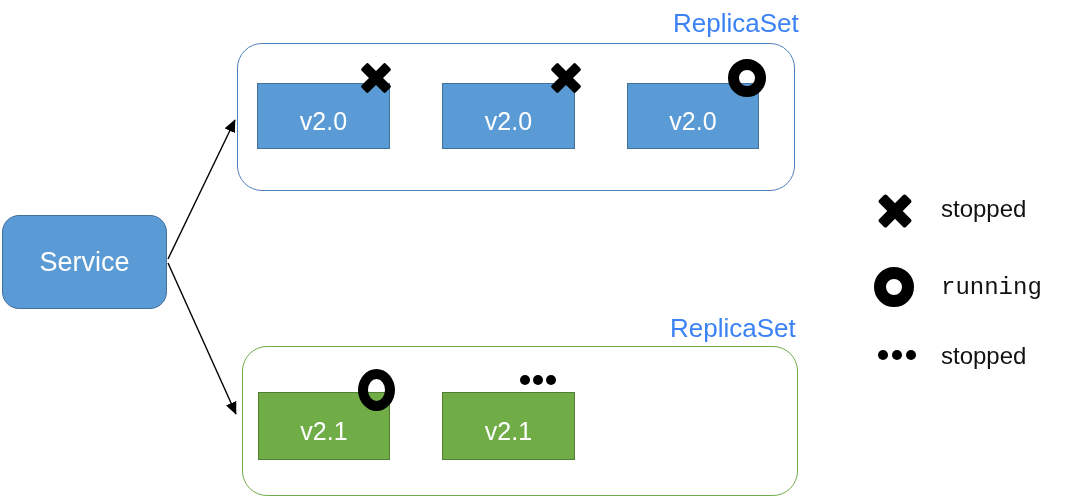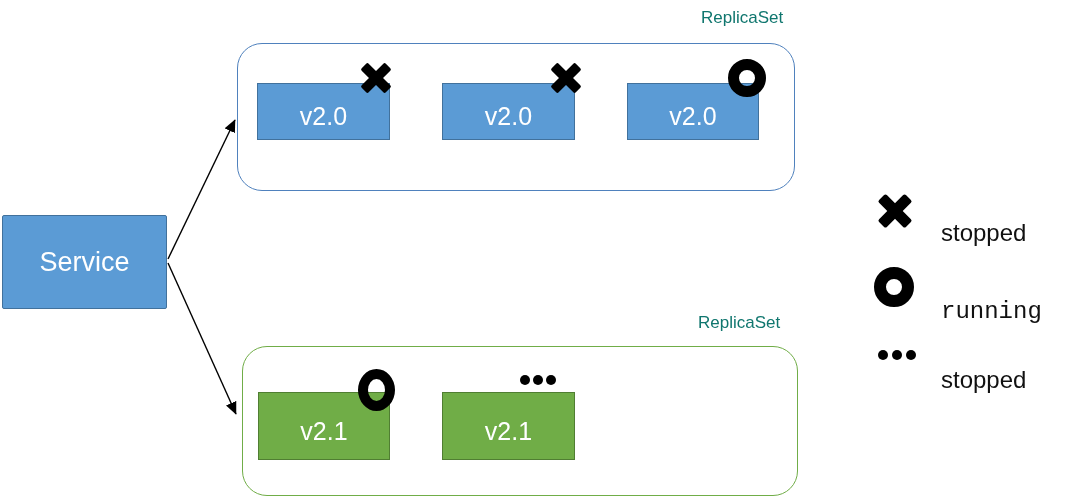--- a/index.html
+++ b/index.html
@@ -5,34 +5,34 @@
   html,body{margin:0;padding:0;background:#ffffff;}
   .canvas{
     position:relative;width:1075px;height:499px;background:#ffffff;overflow:hidden;
     font-family:"Liberation Sans", sans-serif;
   }
   .arrows{position:absolute;left:0;top:0;width:1075px;height:499px;pointer-events:none;}
 
   .service{
     position:absolute;left:2px;top:215px;width:165px;height:94px;
     background:var(--pod-blue,#5b9bd5);border:1px solid var(--pod-blue-border,#41719c);
-    border-radius:2px;display:flex;align-items:center;justify-content:center;
+    border-radius:17px;display:flex;align-items:center;justify-content:center;
     color:#ffffff;font-size:27px;box-sizing:border-box;
   }
 
   .rs{position:absolute;border-radius:25px;background:transparent;box-sizing:border-box;}
   .rs.top{left:237px;top:43px;width:558px;height:148px;border:1.5px solid var(--container-blue-border,#4f81bd);}
   .rs.bottom{left:242px;top:346px;width:556px;height:150px;border:1.5px solid var(--container-green-border,#70ad47);}
 
-  .rs-label{position:absolute;color:#0f766e;font-size:17px;white-space:nowrap;margin-left:28px;}
+  .rs-label{position:absolute;color:#3b82f6;font-size:26px;white-space:nowrap;}
   .rs-label.top{left:673px;top:8px;}
   .rs-label.bottom{left:670px;top:313px;}
 
   .pod{
-    position:absolute;height:57px;width:133px;box-sizing:border-box;
+    position:absolute;height:66px;width:133px;box-sizing:border-box;
     display:flex;align-items:center;justify-content:center;padding-top:10px;
     color:#ffffff;font-size:25px;
   }
   .pod.blue{background:var(--pod-blue,#5b9bd5);border:1px solid var(--pod-blue-border,#41719c);}
   .pod.green{background:var(--pod-green,#70ad47);border:1px solid var(--pod-green-border,#507e32);text-align:center;}
   .pod.p20-1{left:257px;top:83px;}
   .pod.p20-2{left:442px;top:83px;}
   .pod.p20-3{left:627px;top:83px;width:132px;}
   .pod.p21-1{left:258px;top:392px;width:132px;height:68px;}
   .pod.p21-2{left:442px;top:392px;height:68px;}
@@ -54,21 +54,21 @@
   .dots{position:absolute;display:flex;align-items:center;}
   .dots span{display:inline-block;border-radius:50%;background:var(--marker-black,#000);}
   .dots.m5{left:520px;top:375px;gap:3px;}
   .dots.m5 span{width:10px;height:10px;}
   .dots.legend-dots{left:878px;top:350px;gap:4px;}
   .dots.legend-dots span{width:10px;height:10px;}
 
   .legend-sym{position:absolute;line-height:0;}
   .legend-sym.stopped{left:873px;top:191px;}
   .legend-ring{left:874px;top:267px;width:40px;height:40px;border-width:12px;}
-  .legend-label{position:absolute;left:941px;color:#111;font-size:24px;line-height:26px;white-space:nowrap;margin-top:24px;}
+  .legend-label{position:absolute;left:941px;color:#111;font-size:24px;line-height:26px;white-space:nowrap;}
   .legend-label.stopped{top:196px;}
   .legend-label.running{top:275px;font-family:Liberation Mono, monospace;}
   .legend-label.starting{top:343px;}
 </style>
 </head>
 <body>
 
 <div class="canvas">
 
   <svg class="arrows" viewBox="0 0 1075 499">

